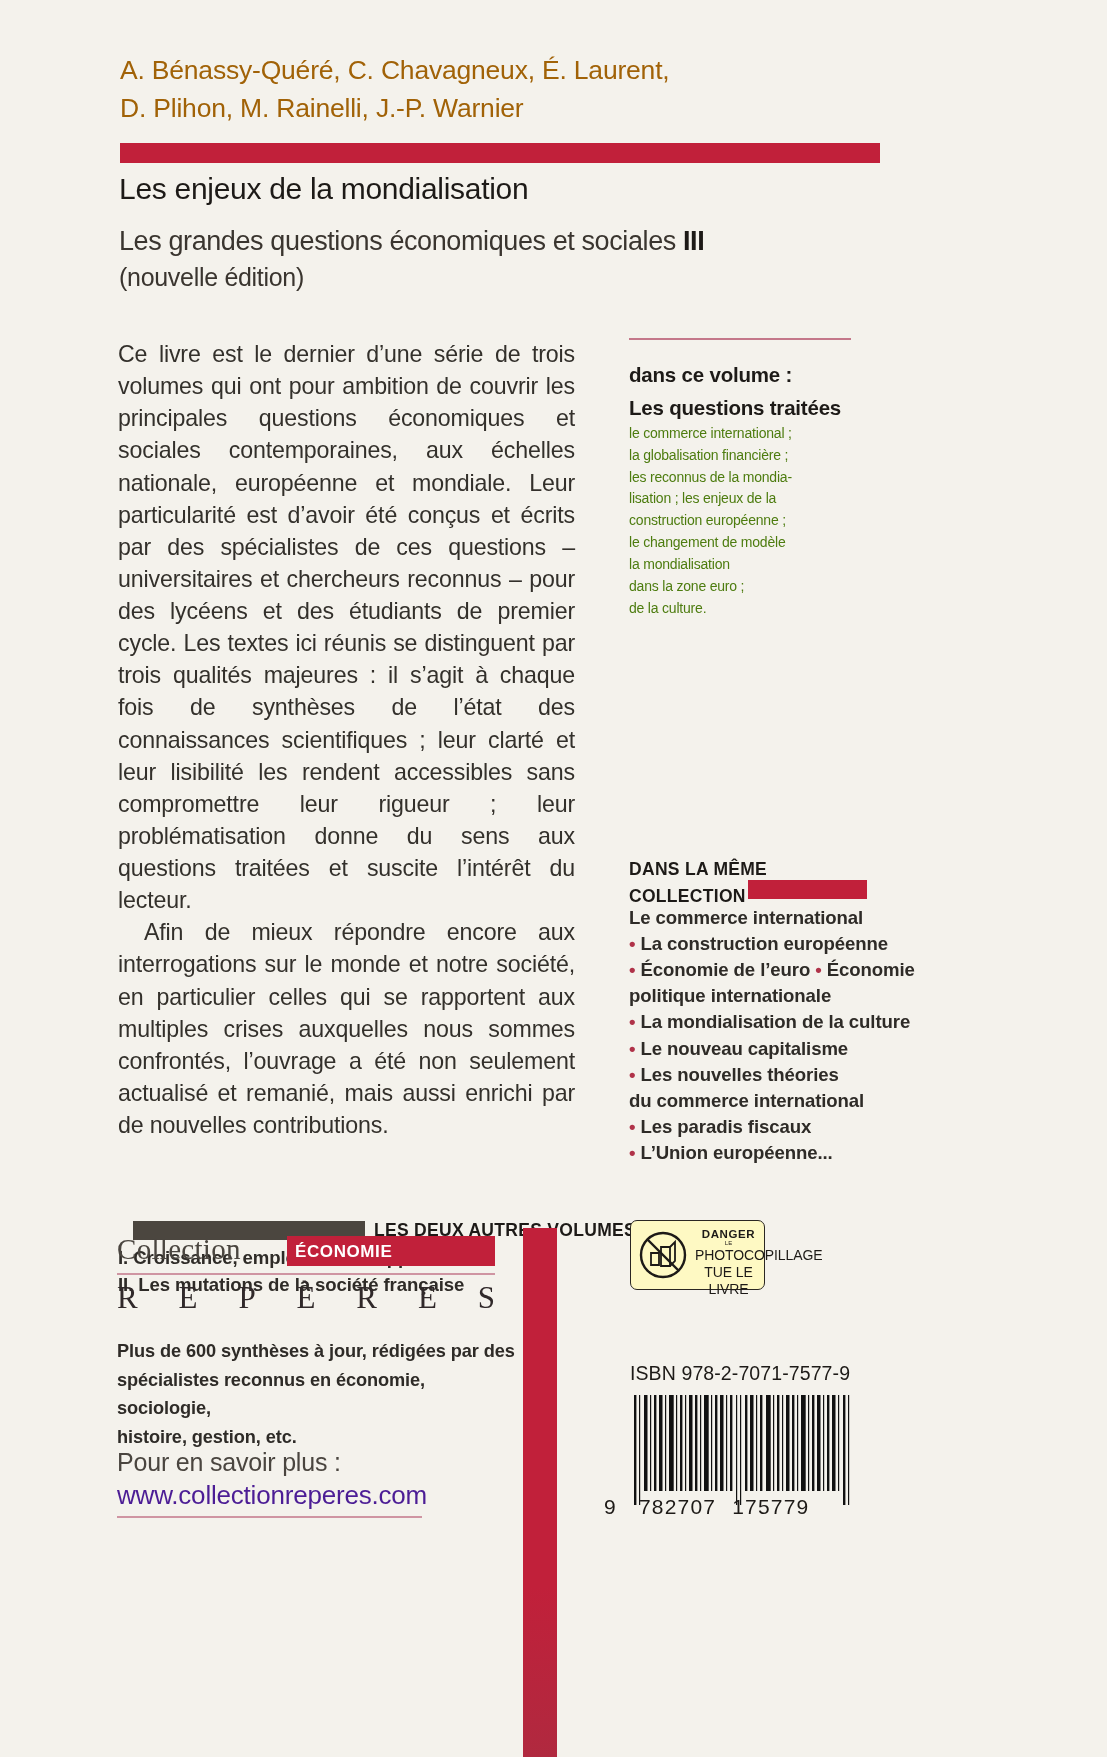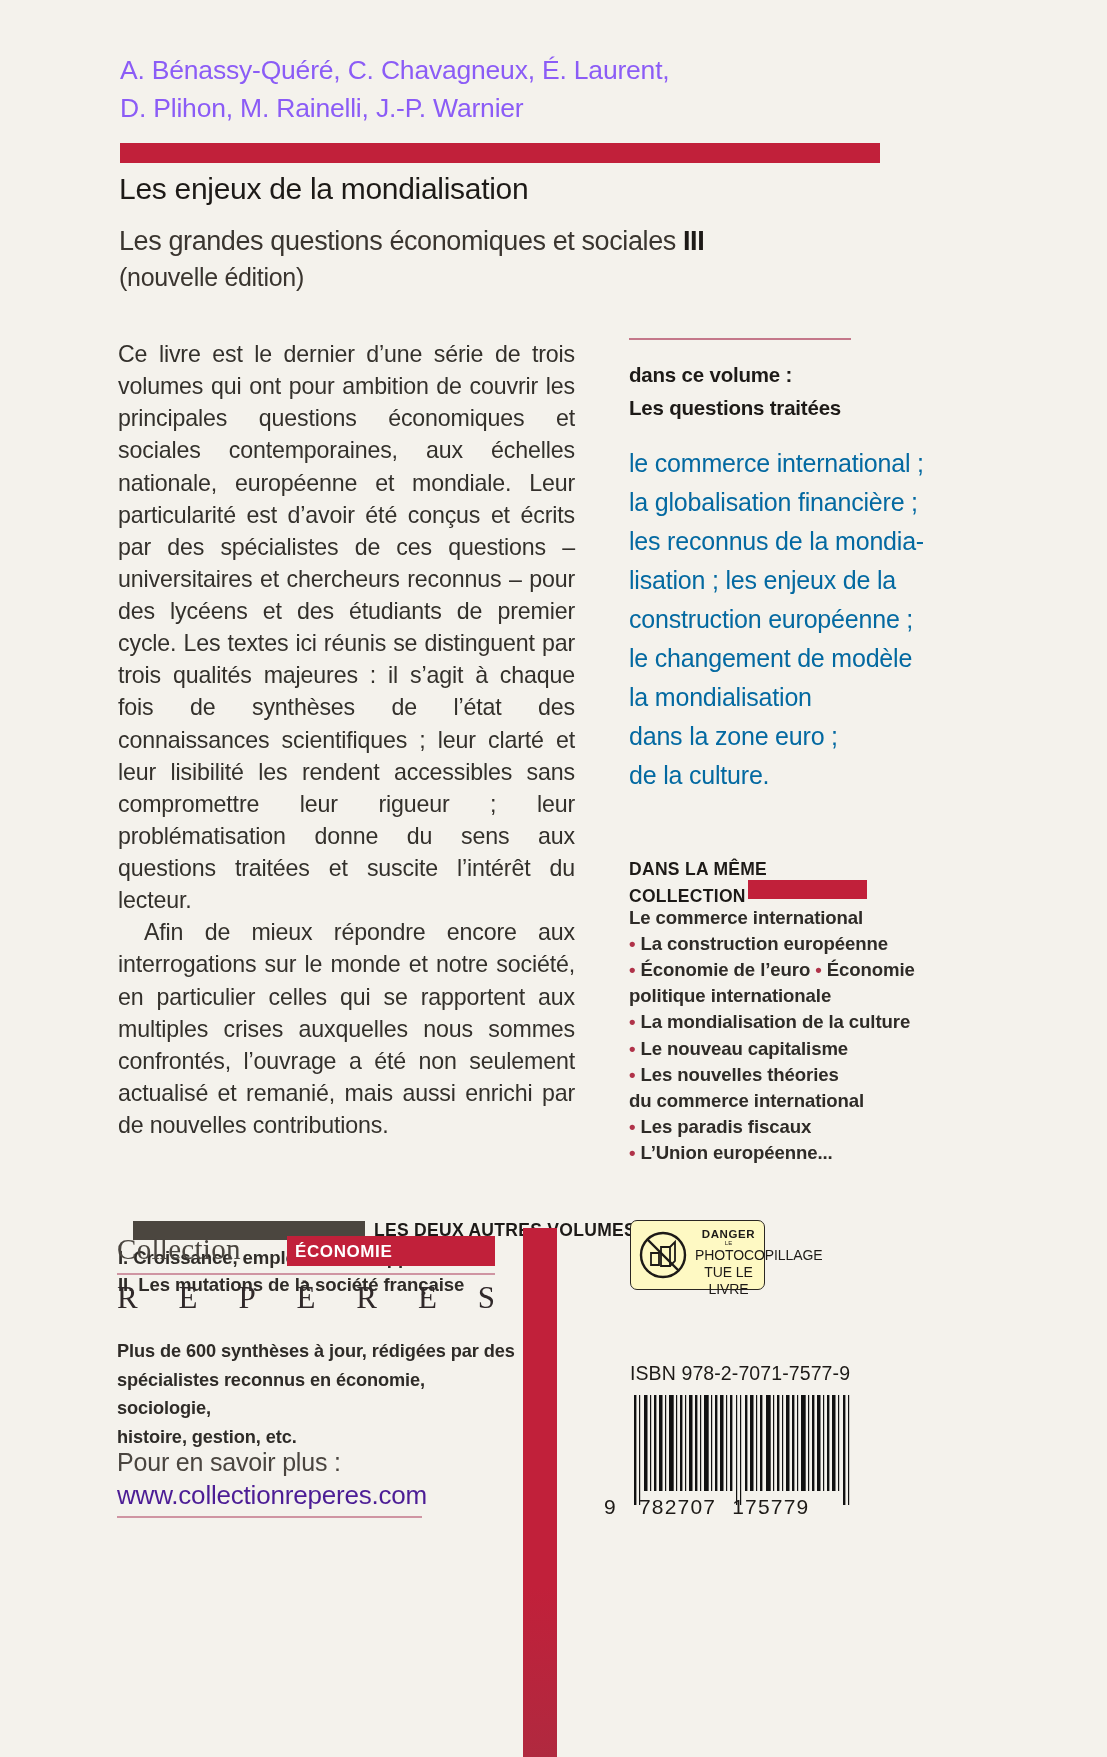--- a/index.html
+++ b/index.html
@@ -16,21 +16,21 @@
     overflow: hidden;
   }
   
   .authors {
     position: absolute;
     left: 120px;
     top: 52px;
     width: 640px;
     font-size: 26.5px;
     line-height: 1.42;
-    color: #8b5cf6;
+    color: #a16207;
     font-family: "Liberation Sans", sans-serif;
     letter-spacing: -0.2px;
   }
   .authors div { white-space: nowrap; }
 
   
   .top-rule {
     position: absolute;
     left: 120px;
     top: 143px;
@@ -104,25 +104,25 @@
     font-size: 20.5px;
     font-weight: bold;
     line-height: 1.62;
     color: #1d1a17;
     font-family: "Liberation Sans", sans-serif;
     letter-spacing: -0.2px;
   }
   .q-list {
     position: absolute;
     left: 629px;
-    top: 444px;
+    top: 423px;
     width: 268px;
-    font-size: 25px;
+    font-size: 14px;
     line-height: 1.56;
-    color: #0369a1;
+    color: #4d7c0f;
     font-family: "Liberation Sans", sans-serif;
     letter-spacing: -0.2px;
   }
   .q-list div { white-space: nowrap; }
 
   
   .same-head {
     position: absolute;
     left: 629px;
     top: 856px;

